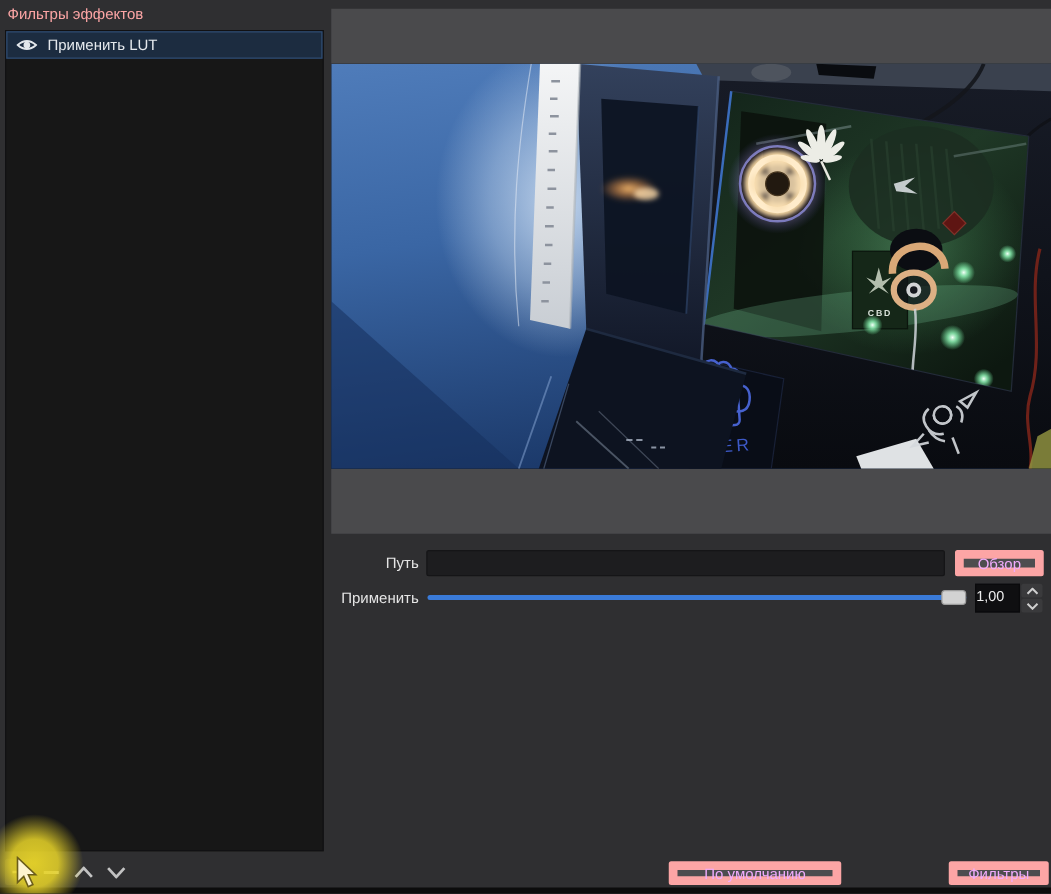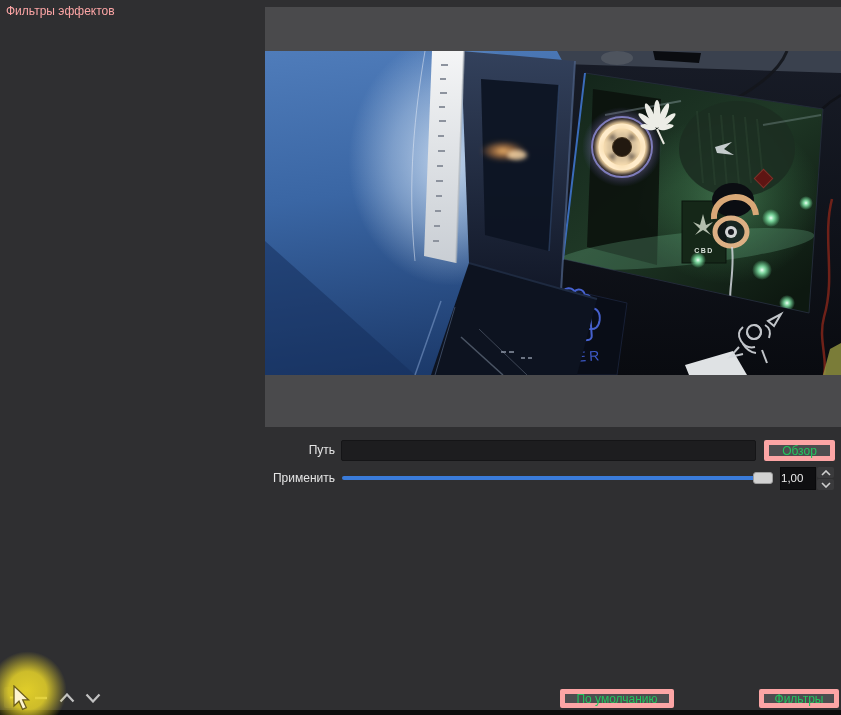--- a/index.html
+++ b/index.html
@@ -54,22 +54,22 @@
   
   .prop-label { width:70px; text-align:right; color:#e5e5e5; }
   .lbl-path   { left:265px; top:443px; }
   .lbl-amount { left:265px; top:471px; }
   .path-input {
     left:341px; top:440px; width:415px; height:21px;
     background:#1d1d1f; border:1px solid #151517; border-radius:2px;
     color:#e6e6e6; font:12px "Liberation Sans", sans-serif; padding:0 5px; outline:none;
   }
   .btn {
-    background:#4d4d4f; border:5px solid #fca5a5; border-radius:2px;
-    color:#22c55e; display:flex; align-items:center; justify-content:center;
+    background:#4d4d4f; border:7px solid #fca5a5; border-radius:2px;
+    color:#f0abfc; display:flex; align-items:center; justify-content:center;
     font-size:12px; cursor:default;
   }
   .browse-btn { left:764px; top:440px; width:71px; height:21px; }
 
   .slider { left:342px; top:471px; width:431px; height:14px; }
   .slider-track {
     position:absolute; left:0; right:0; top:5px; height:4px;
     background:#3a7bd9; border-radius:2px;
   }
   .slider-handle {
@@ -80,32 +80,41 @@
   .spin-value {
     width:36px; height:23px; background:#0f0f11; border:1px solid #0a0a0c;
     color:#ececec; font-size:11.5px; text-align:right; line-height:21px; padding-right:15px;
   }
   .spin-arrows { width:17px; margin-left:1px; display:flex; flex-direction:column; gap:1px; }
   .spin-arrows > div {
     flex:1; background:#3a3a3c; border-radius:2px;
     display:flex; align-items:center; justify-content:center;
   }
 
-  .defaults-btn { left:560px; top:689px; width:114px; height:19px; }
+  .defaults-btn { left:535px; top:689px; width:138px; height:19px; }
   .close-btn   { left:759px; top:689px; width:80px;  height:19px; }
 
   .bottom-edge { left:0; top:710px; width:841px; height:5px; background:#0c0c0c; }
 </style>
 </head>
 <body>
 
 <div id="app">
 
   <div class="abs panel-header">Фильтры эффектов</div>
 
+  <div class="abs filter-list">
+    <div class="filter-item">
+      <svg class="eye-icon" width="17" height="12" viewBox="0 0 17 12">
+        <path d="M1.2,6 Q8.5,-0.5 15.8,6 Q8.5,12.5 1.2,6 Z" fill="none" stroke="#e3e7eb" stroke-width="1.6"></path>
+        <circle cx="8.5" cy="6" r="2.7" fill="#e3e7eb"></circle>
+      </svg>
+      <span>Применить LUT</span>
+    </div>
+  </div>
 
   <div class="abs preview-bg">
     <svg class="preview-video" viewBox="0 0 576 324" width="576" height="324">
       <defs>
         <linearGradient id="g-bg" x1="0" y1="0" x2="0.25" y2="1">
           <stop offset="0" stop-color="#4f7cba"></stop>
             <stop offset="0.45" stop-color="#3a66a4"></stop>
             <stop offset="1" stop-color="#1c3a6b"></stop>
         </linearGradient>
         <radialGradient id="g-bloom" cx="0.5" cy="0.5" r="0.5">

